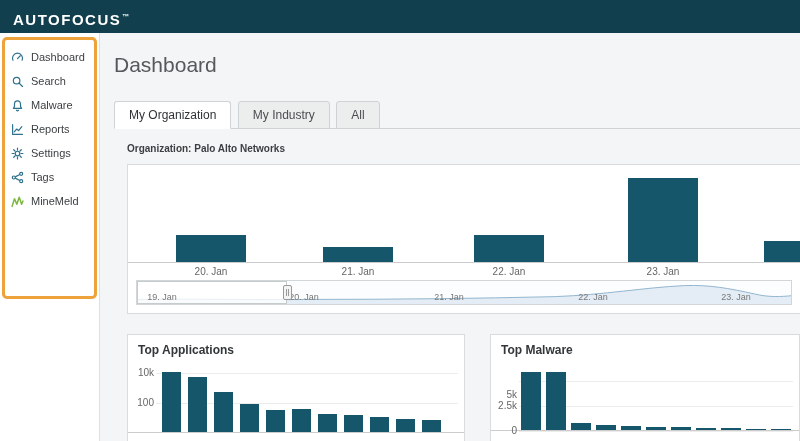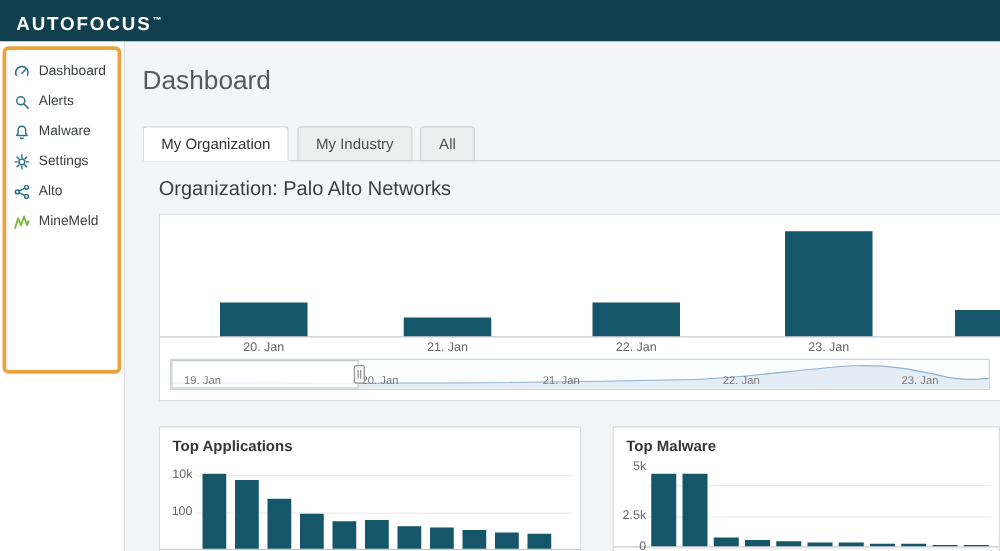--- a/index.html
+++ b/index.html
@@ -10,21 +10,21 @@
   .sidebar{position:absolute;left:0;top:33px;bottom:0;width:100px;background:#fff;border-right:1px solid #dde0e2;padding-top:12px;z-index:10;}
   .annotation-box{position:absolute;left:2px;top:4px;width:95px;height:262px;border:3px solid var(--annotation,#eda23c);border-radius:5px;pointer-events:none;z-index:9;}
   .nav-item{height:24px;display:flex;align-items:center;padding-left:11px;cursor:pointer;font-size:11px;color:#3b3f42;white-space:nowrap;}
   .nav-item .nicon{width:13px;height:13px;margin-right:7px;display:inline-flex;flex:none;}
   .nicon svg{width:13px;height:13px;}
   .main{position:absolute;left:100px;top:33px;right:0;bottom:0;overflow:hidden;padding:10px 0 0 14px;}
   h1{font-size:21px;font-weight:normal;color:#55595c;margin-top:10px;}
   .tabbar{margin-top:24px;border-bottom:1px solid #cfd3d5;}
   .tab{display:inline-block;vertical-align:bottom;padding:6px 14px;font-size:12px;color:#4a4e51;background:#eceeee;border:1px solid #cfd3d5;border-radius:3px 3px 0 0;margin:0 2px -1px 0;cursor:pointer;}
   .tab.active{background:#fff;color:#2f3336;border-bottom-color:#fff;text-align:center;}
-  .org-line{margin:14px 12px 0 13px;font-size:16px;color:#3b3f42;}
+  .org-line{margin:14px 12px 0 13px;font-size:10px;color:#3b3f42;font-weight:bold;}
   .panel{background:#fff;border:1px solid #d9dcde;position:relative;}
   .panel-title{position:absolute;top:8px;left:10px;font-size:12px;font-weight:bold;color:#33373a;z-index:3;}
   .malware-panel{margin:10px 0 0 13px;width:674px;height:150px;overflow:hidden;}
   .bar{position:absolute;bottom:0;background:var(--barfill,#15566b);}
   .mplot{position:absolute;left:0;right:0;top:14px;height:84px;border-bottom:1px solid #ccc;}
   .maxis{position:absolute;left:0;right:0;top:100px;height:14px;}
   .xlab{position:absolute;top:1px;transform:translateX(-50%);font-size:10px;color:#666;white-space:nowrap;}
   .mnav{position:absolute;left:8px;right:8px;top:115px;height:25px;border:1px solid #d2d6d8;background:#fcfdfe;}
   .mnav svg{position:absolute;left:0;top:0;width:100%;height:100%;}
   .nav-mask{position:absolute;left:0;top:0;bottom:0;width:150px;background:rgba(255,255,255,0.78);border:1px solid #c6cbcd;z-index:2;}
@@ -63,36 +63,45 @@
     <span class="nlabel">Dashboard</span>
   </div>
 
   <div class="nav-item">
     <span class="nicon">
       <svg viewBox="0 0 12 12" fill="none" stroke="#2e718c" stroke-width="1.1" stroke-linecap="round">
           <circle cx="5.2" cy="5.2" r="3"></circle>
           <line x1="7.4" y1="7.4" x2="10.6" y2="10.6"></line>
         </svg>
     </span>
-    <span class="nlabel">Alerts</span>
+    <span class="nlabel">Search</span>
   </div>
 
 
   <div class="nav-item">
     <span class="nicon">
       <svg viewBox="0 0 12 12" fill="none" stroke="#2e718c" stroke-width="1.1" stroke-linejoin="round">
           <path d="M6 1.8 C4.2 1.8 3.2 3 3.2 4.8 L3.2 7 L2.2 8.6 L9.8 8.6 L8.8 7 L8.8 4.8 C8.8 3 7.8 1.8 6 1.8 Z"></path>
           <path d="M5 10 a1 1 0 0 0 2 0"></path>
         </svg>
     </span>
     <span class="nlabel">Malware</span>
   </div>
 
 
 
+  <div class="nav-item">
+    <span class="nicon">
+      <svg viewBox="0 0 12 12" fill="none" stroke="#2e718c" stroke-width="1.1" stroke-linecap="round" stroke-linejoin="round">
+          <path d="M1.5 1.5 V10.5 H10.5"></path>
+          <polyline points="3,8.2 5.2,5.6 7,7 10,3.4"></polyline>
+        </svg>
+    </span>
+    <span class="nlabel">Reports</span>
+  </div>
 
   <div class="nav-item">
     <span class="nicon">
       <svg viewBox="0 0 12 12" fill="none" stroke="#2e718c" stroke-width="1.1" stroke-linecap="round">
           <circle cx="6" cy="6" r="2.1"></circle>
           <line x1="9.2" y1="6" x2="11" y2="6"></line>
           <line x1="1" y1="6" x2="2.8" y2="6"></line>
           <line x1="6" y1="1" x2="6" y2="2.8"></line>
           <line x1="6" y1="9.2" x2="6" y2="11"></line>
           <line x1="8.3" y1="8.3" x2="9.5" y2="9.5"></line>
@@ -107,21 +116,21 @@
   <div class="nav-item">
     <span class="nicon">
       <svg viewBox="0 0 12 12" fill="none" stroke="#2e718c" stroke-width="1.1">
           <circle cx="2.6" cy="6" r="1.4"></circle>
           <circle cx="9.4" cy="2.6" r="1.4"></circle>
           <circle cx="9.4" cy="9.4" r="1.4"></circle>
           <line x1="3.9" y1="5.4" x2="8.1" y2="3.2"></line>
           <line x1="3.9" y1="6.6" x2="8.1" y2="8.8"></line>
         </svg>
     </span>
-    <span class="nlabel">Alto</span>
+    <span class="nlabel">Tags</span>
   </div>
 
   <div class="nav-item">
     <span class="nicon">
       <svg viewBox="0 0 12 12" fill="none" stroke="#7cb83f" stroke-width="1.4" stroke-linecap="round" stroke-linejoin="round">
           <polyline points="1,10.5 3.2,3.5 5.4,8.5 7.6,2 9.8,8.5 11,5.5"></polyline>
         </svg>
     </span>
     <span class="nlabel">MineMeld</span>
   </div>
@@ -185,21 +194,21 @@
           <div class="bar" style="left: 216px; width: 19px; height: 17px;"></div>
           <div class="bar" style="left: 242px; width: 19px; height: 15px;"></div>
           <div class="bar" style="left: 268px; width: 19px; height: 13px;"></div>
           <div class="bar" style="left: 294px; width: 19px; height: 12px;"></div>
         </div>
     </div>
     <div class="panel small-panel malware-top-panel">
       <div class="panel-title">Top Malware</div>
       <div class="splot" id="topmal-plot">
           <div class="grid" style="top: 20px;"></div>
-          <div class="ytick" style="top: 0;">5k</div>
+          <div class="ytick" style="top: 28px;">5k</div>
           <div class="grid" style="top: 45px;"></div>
           <div class="ytick" style="top: 39px;">2.5k</div>
           <div class="grid" style="top: 70px;"></div>
           <div class="ytick" style="top: 64px;">0</div>
           <div class="bar" style="left: 30px; width: 20px; height: 58px;"></div>
           <div class="bar" style="left: 55px; width: 20px; height: 58px;"></div>
           <div class="bar" style="left: 80px; width: 20px; height: 7px;"></div>
           <div class="bar" style="left: 105px; width: 20px; height: 5px;"></div>
           <div class="bar" style="left: 130px; width: 20px; height: 4px;"></div>
           <div class="bar" style="left: 155px; width: 20px; height: 3px;"></div>

